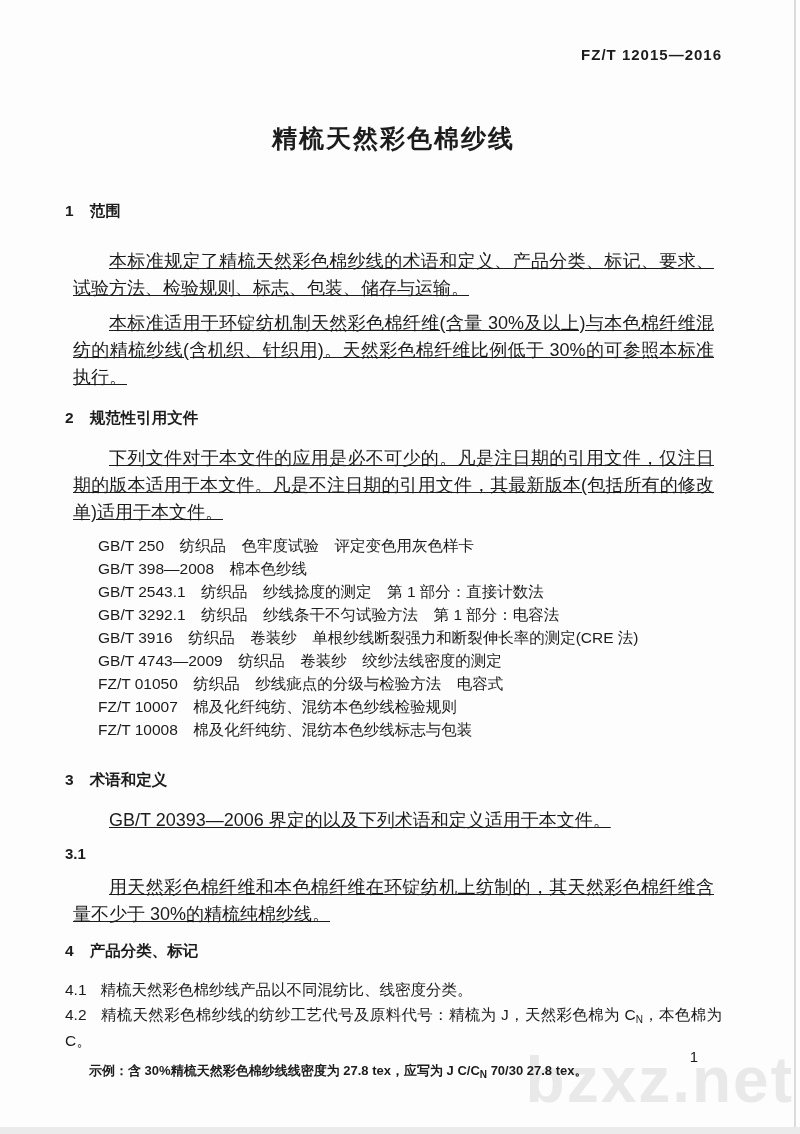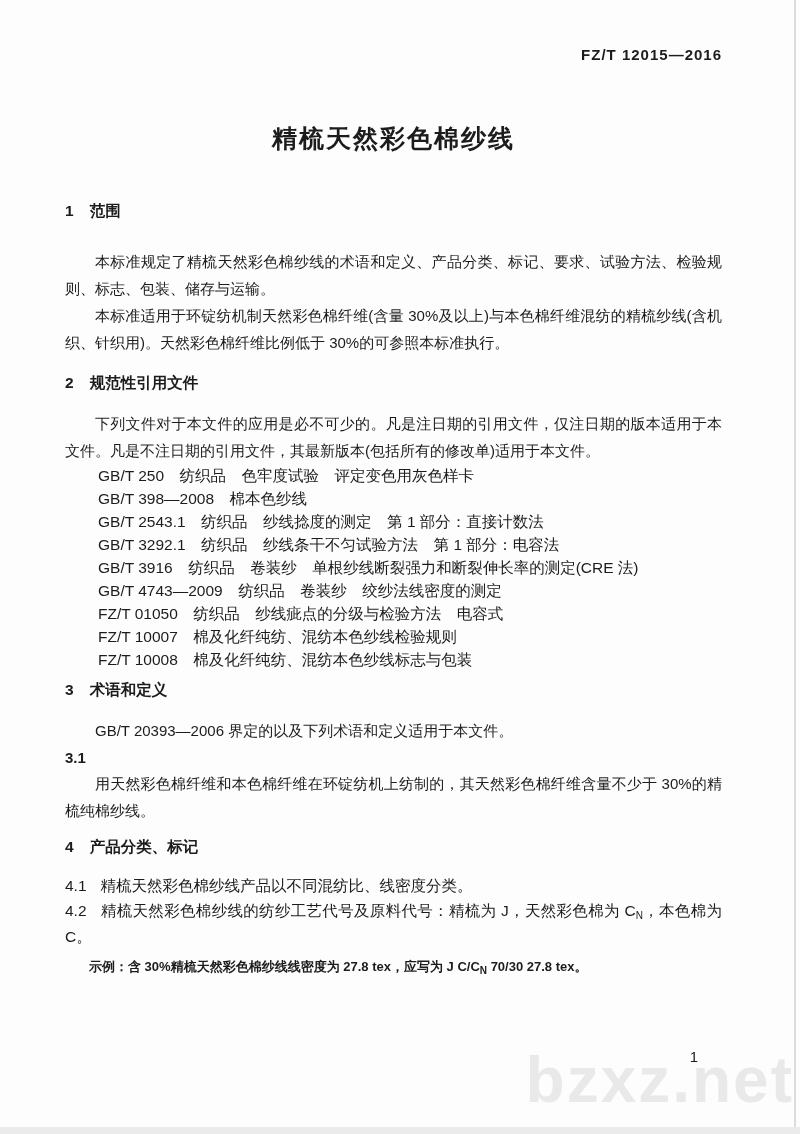--- a/index.html
+++ b/index.html
@@ -55,25 +55,26 @@
   .sec-heading {
     font-size: 15.5px;
     font-weight: 700;
     line-height: 22px;
     margin: 16px 0;
   }
   .sec-heading .sec-num { margin-right: 16px; }
   .sec-heading.first { margin-top: 46px; margin-bottom: 26px; }
   .sec-heading.sp-b { margin-bottom: 16px; }
   .para {
-    font-size: 15px;
+    font-size: 18px;
     line-height: 27px;
     text-align: justify;
     text-indent: 2em;
-    margin: 0;
+    margin: 8px;
+    text-decoration: underline;
   }
   .ref-list { margin: 0 0 8px 33px; }
   .ref-item {
     font-size: 15.5px;
     line-height: 23px;
     white-space: nowrap;
   }
   .clause-num-line {
     font-size: 15px;
     font-weight: 700;
@@ -106,21 +107,21 @@
     line-height: 20px;
   }
   .page-number {
     position: absolute;
     top: 1048px;
     right: 102px;
     z-index: 1;
     font-size: 15px;
     line-height: 18px;
   }
-  .gap-terms { margin-top: 8px; }
+  .gap-terms { margin-top: 28px; }
   .gap-class { margin-top: 12px; }
 </style>
 </head>
 <body>
 
 <div class="page">
 
   <div class="watermark">bzxz.net</div>
   <div class="page-edge-right"></div>
   <div class="page-edge-bottom"></div>

